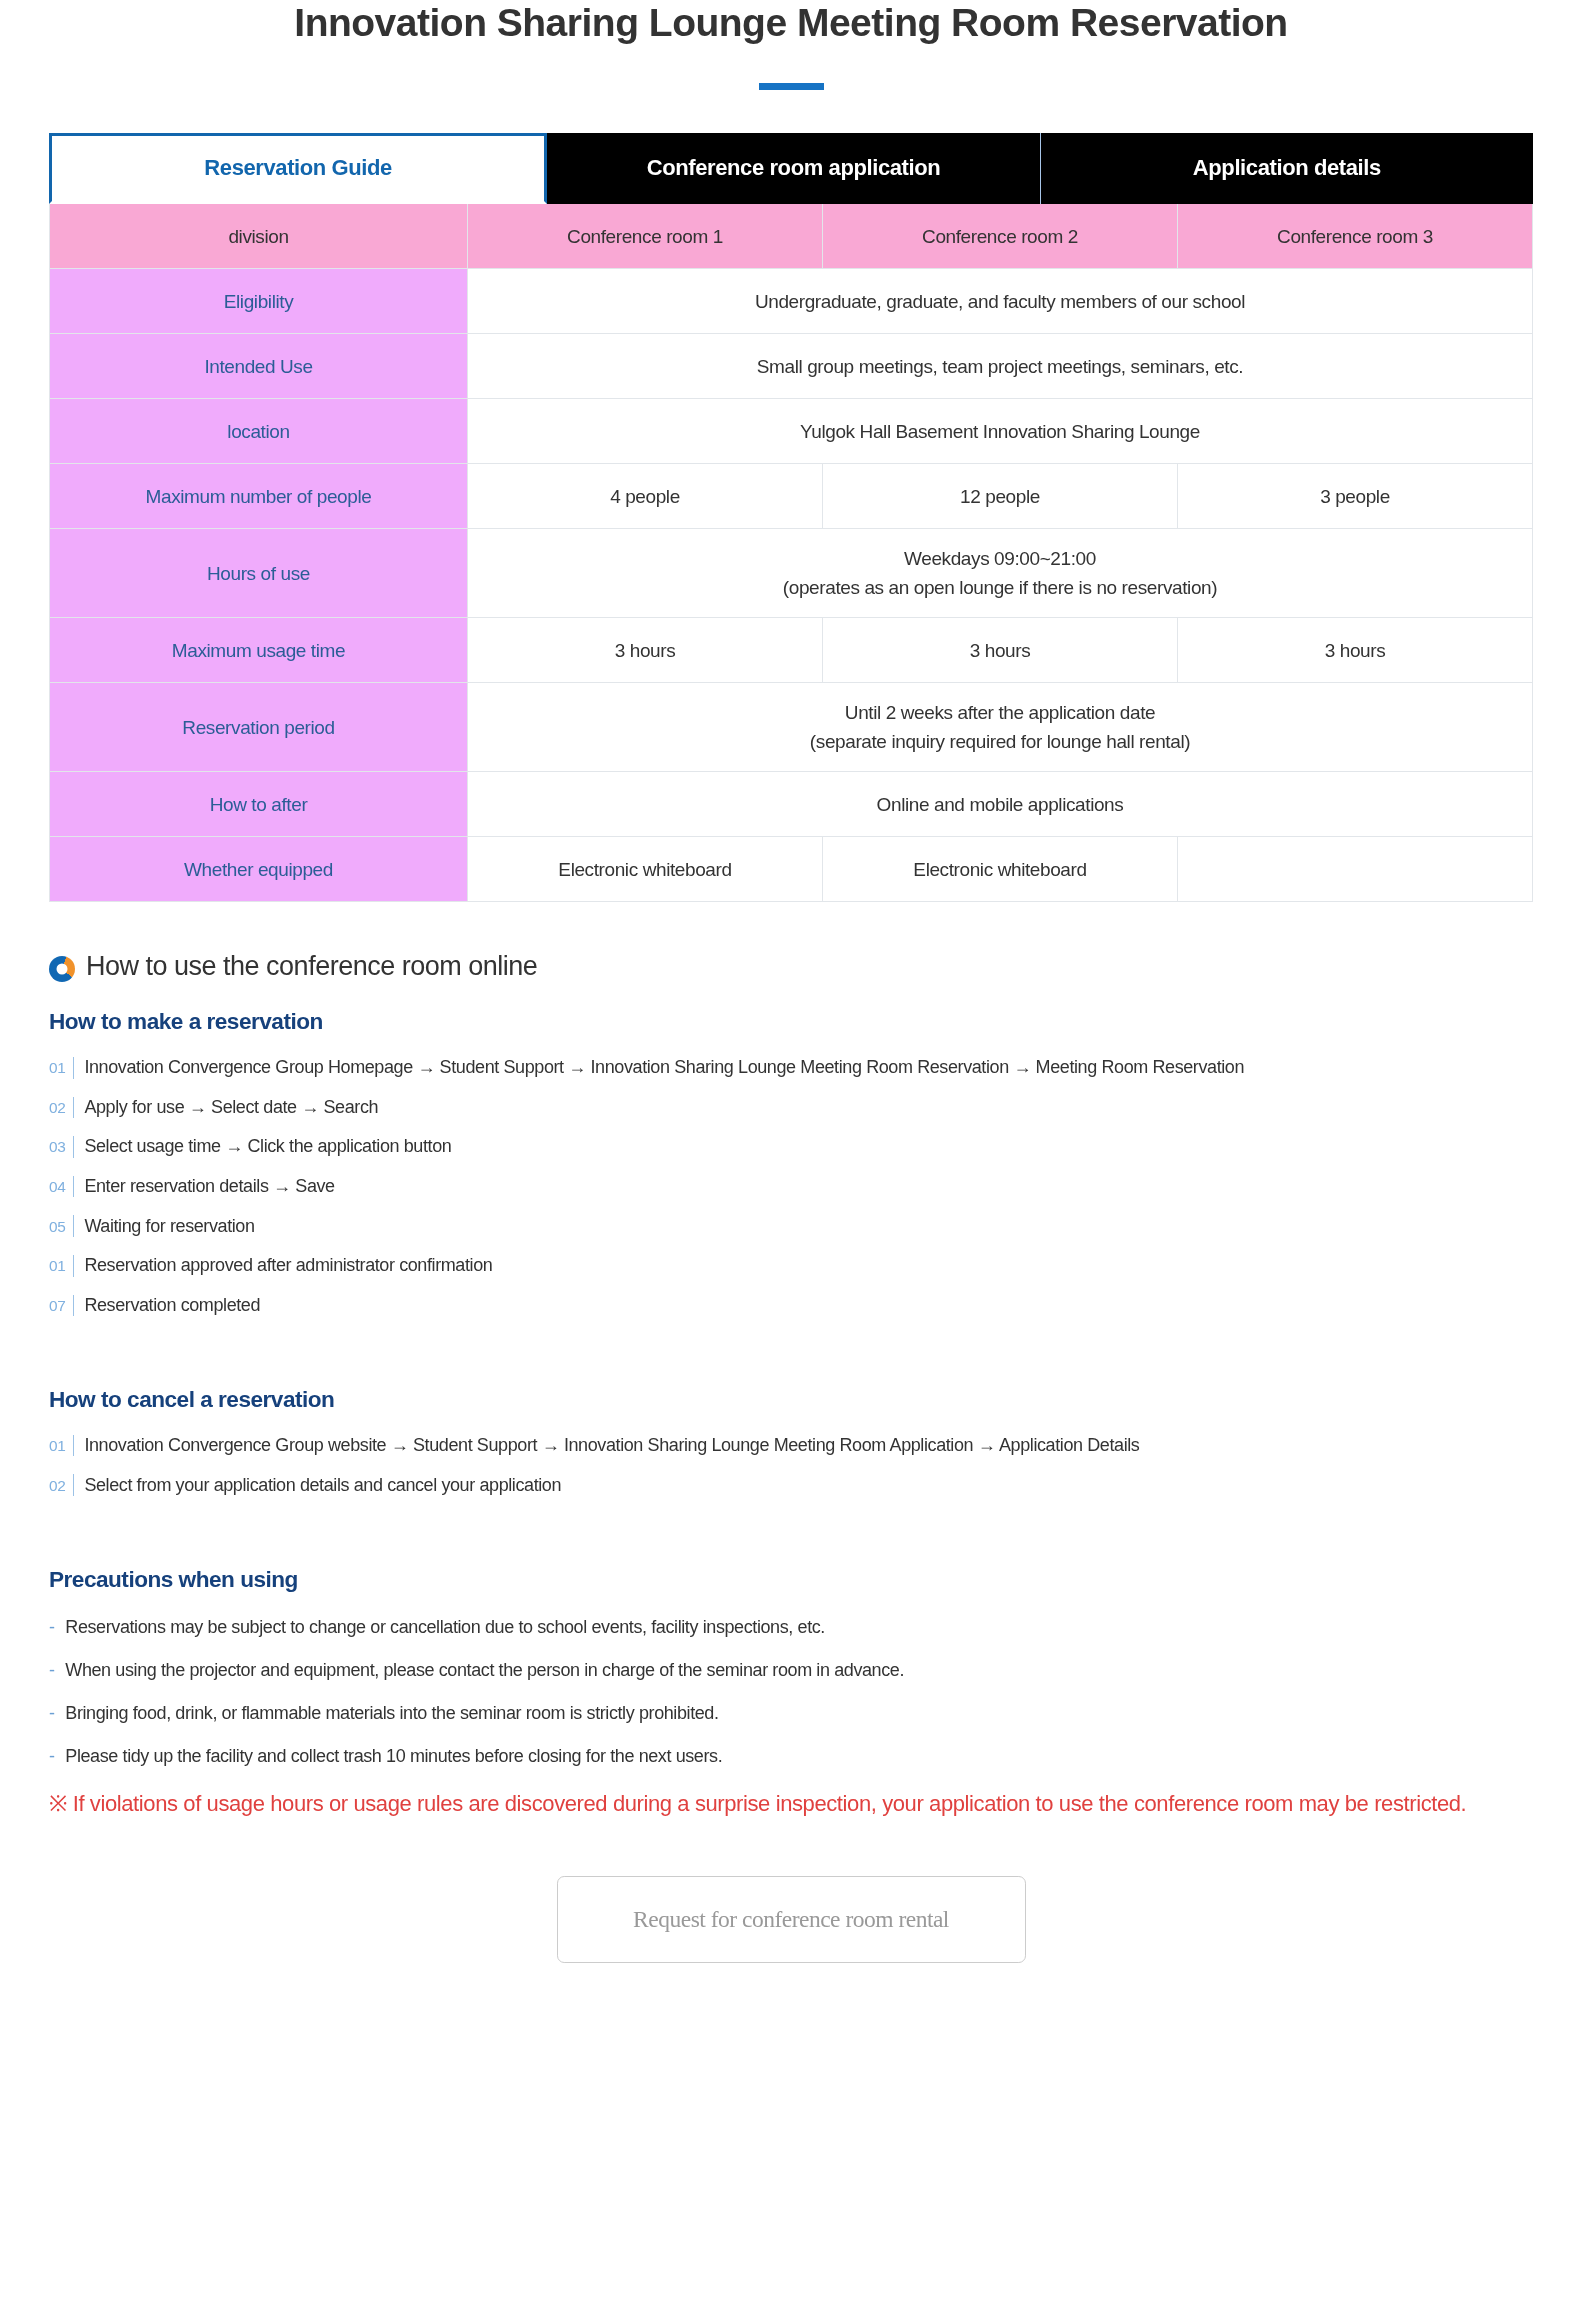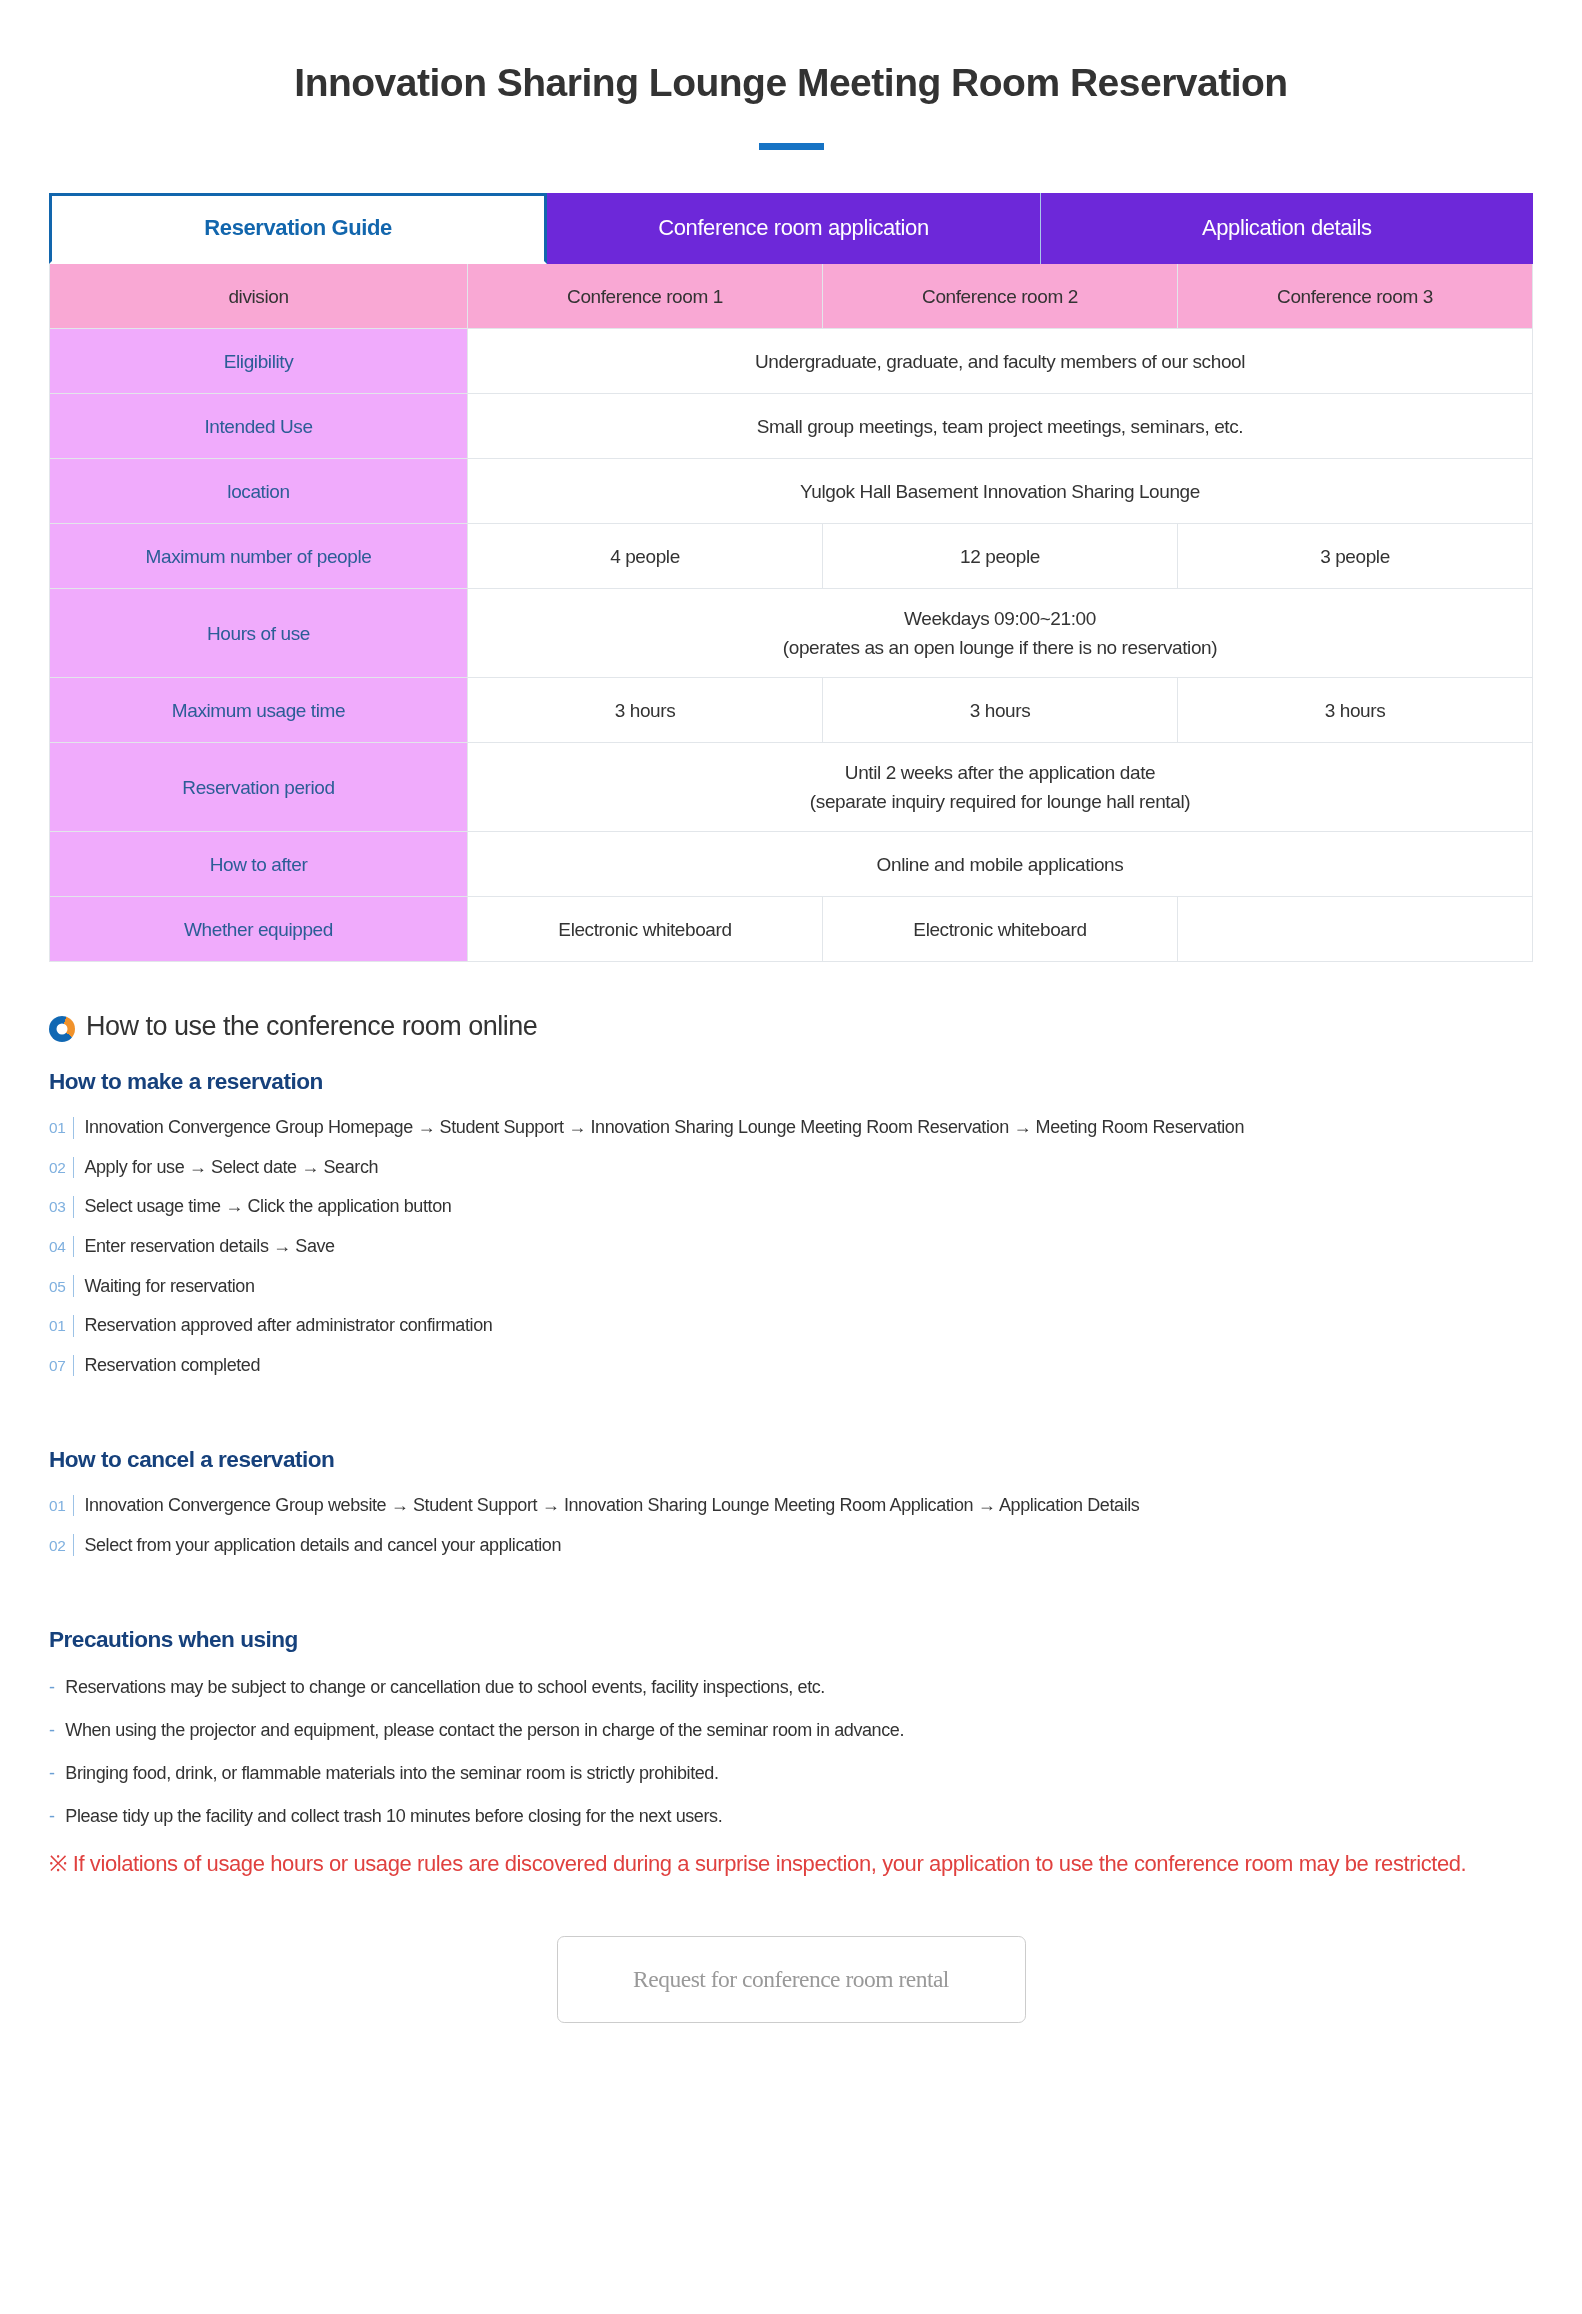--- a/index.html
+++ b/index.html
@@ -12,21 +12,20 @@
     position: relative;
     width: 1582px;
     min-height: 2315px;
     background: #ffffff;
     margin: 0 auto;
     overflow: hidden;
   }
   .page-inner {
     width: 1484px;
     margin: 0 auto;
-    padding-top: 60px;
   }
 
   
   .title-wrap { text-align: center; }
   .page-title {
     font-size: 39px;
     font-weight: bold;
     color: #333333;
     letter-spacing: -0.5px;
     margin: 0;
@@ -47,25 +46,26 @@
     border-bottom: 3.6px solid #1266ad;
     border-radius: 16px;
   }
   .tab {
     flex: 1 1 0;
     display: flex;
     align-items: center;
     justify-content: center;
     font-size: 22px;
     letter-spacing: -0.4px;
-    background: #6d28d9;
+    background: #000000;
     color: #ffffff;
     border-right: 0.9px solid #a8c6e9;
     cursor: pointer;
     height: 71px;
+    font-weight: bold;
   }
   .tab:last-child { border-right: none; }
   .tab.active {
     background: #ffffff;
     color: #1266ad;
     font-weight: bold;
     border: 3.6px solid #1266ad;
     border-bottom: 3.6px solid #ffffff;
     margin-bottom: -3.6px;
     position: relative;

